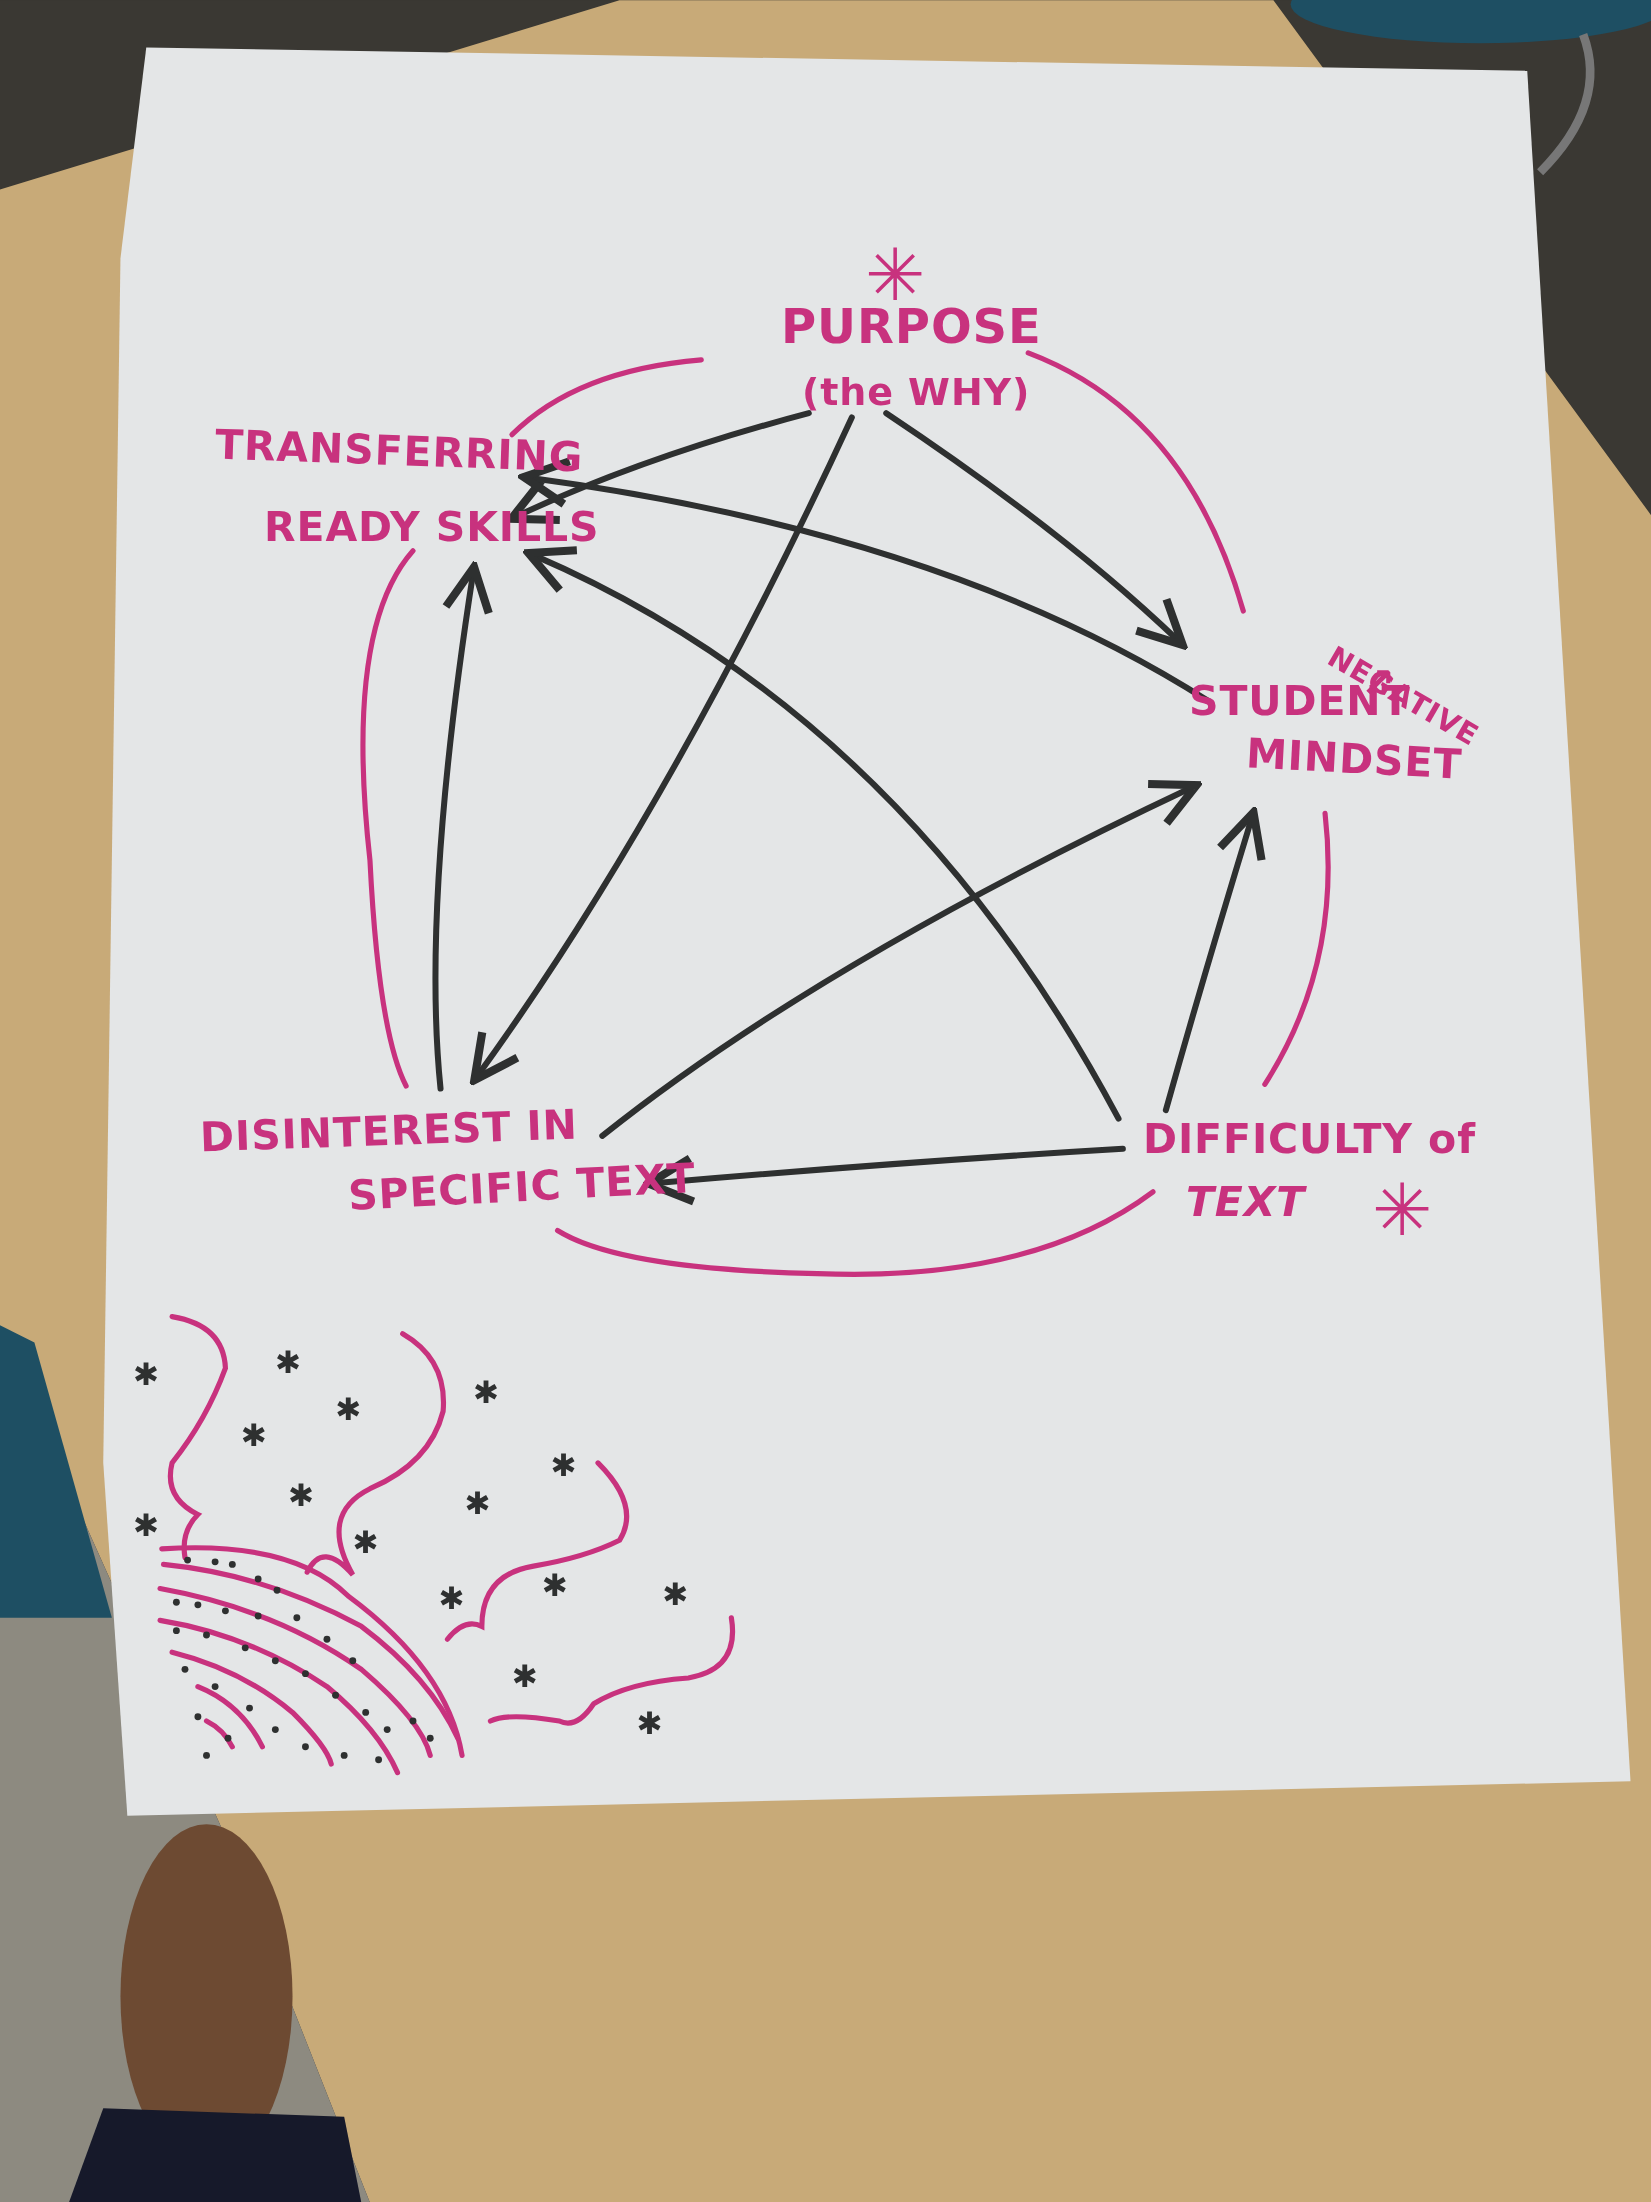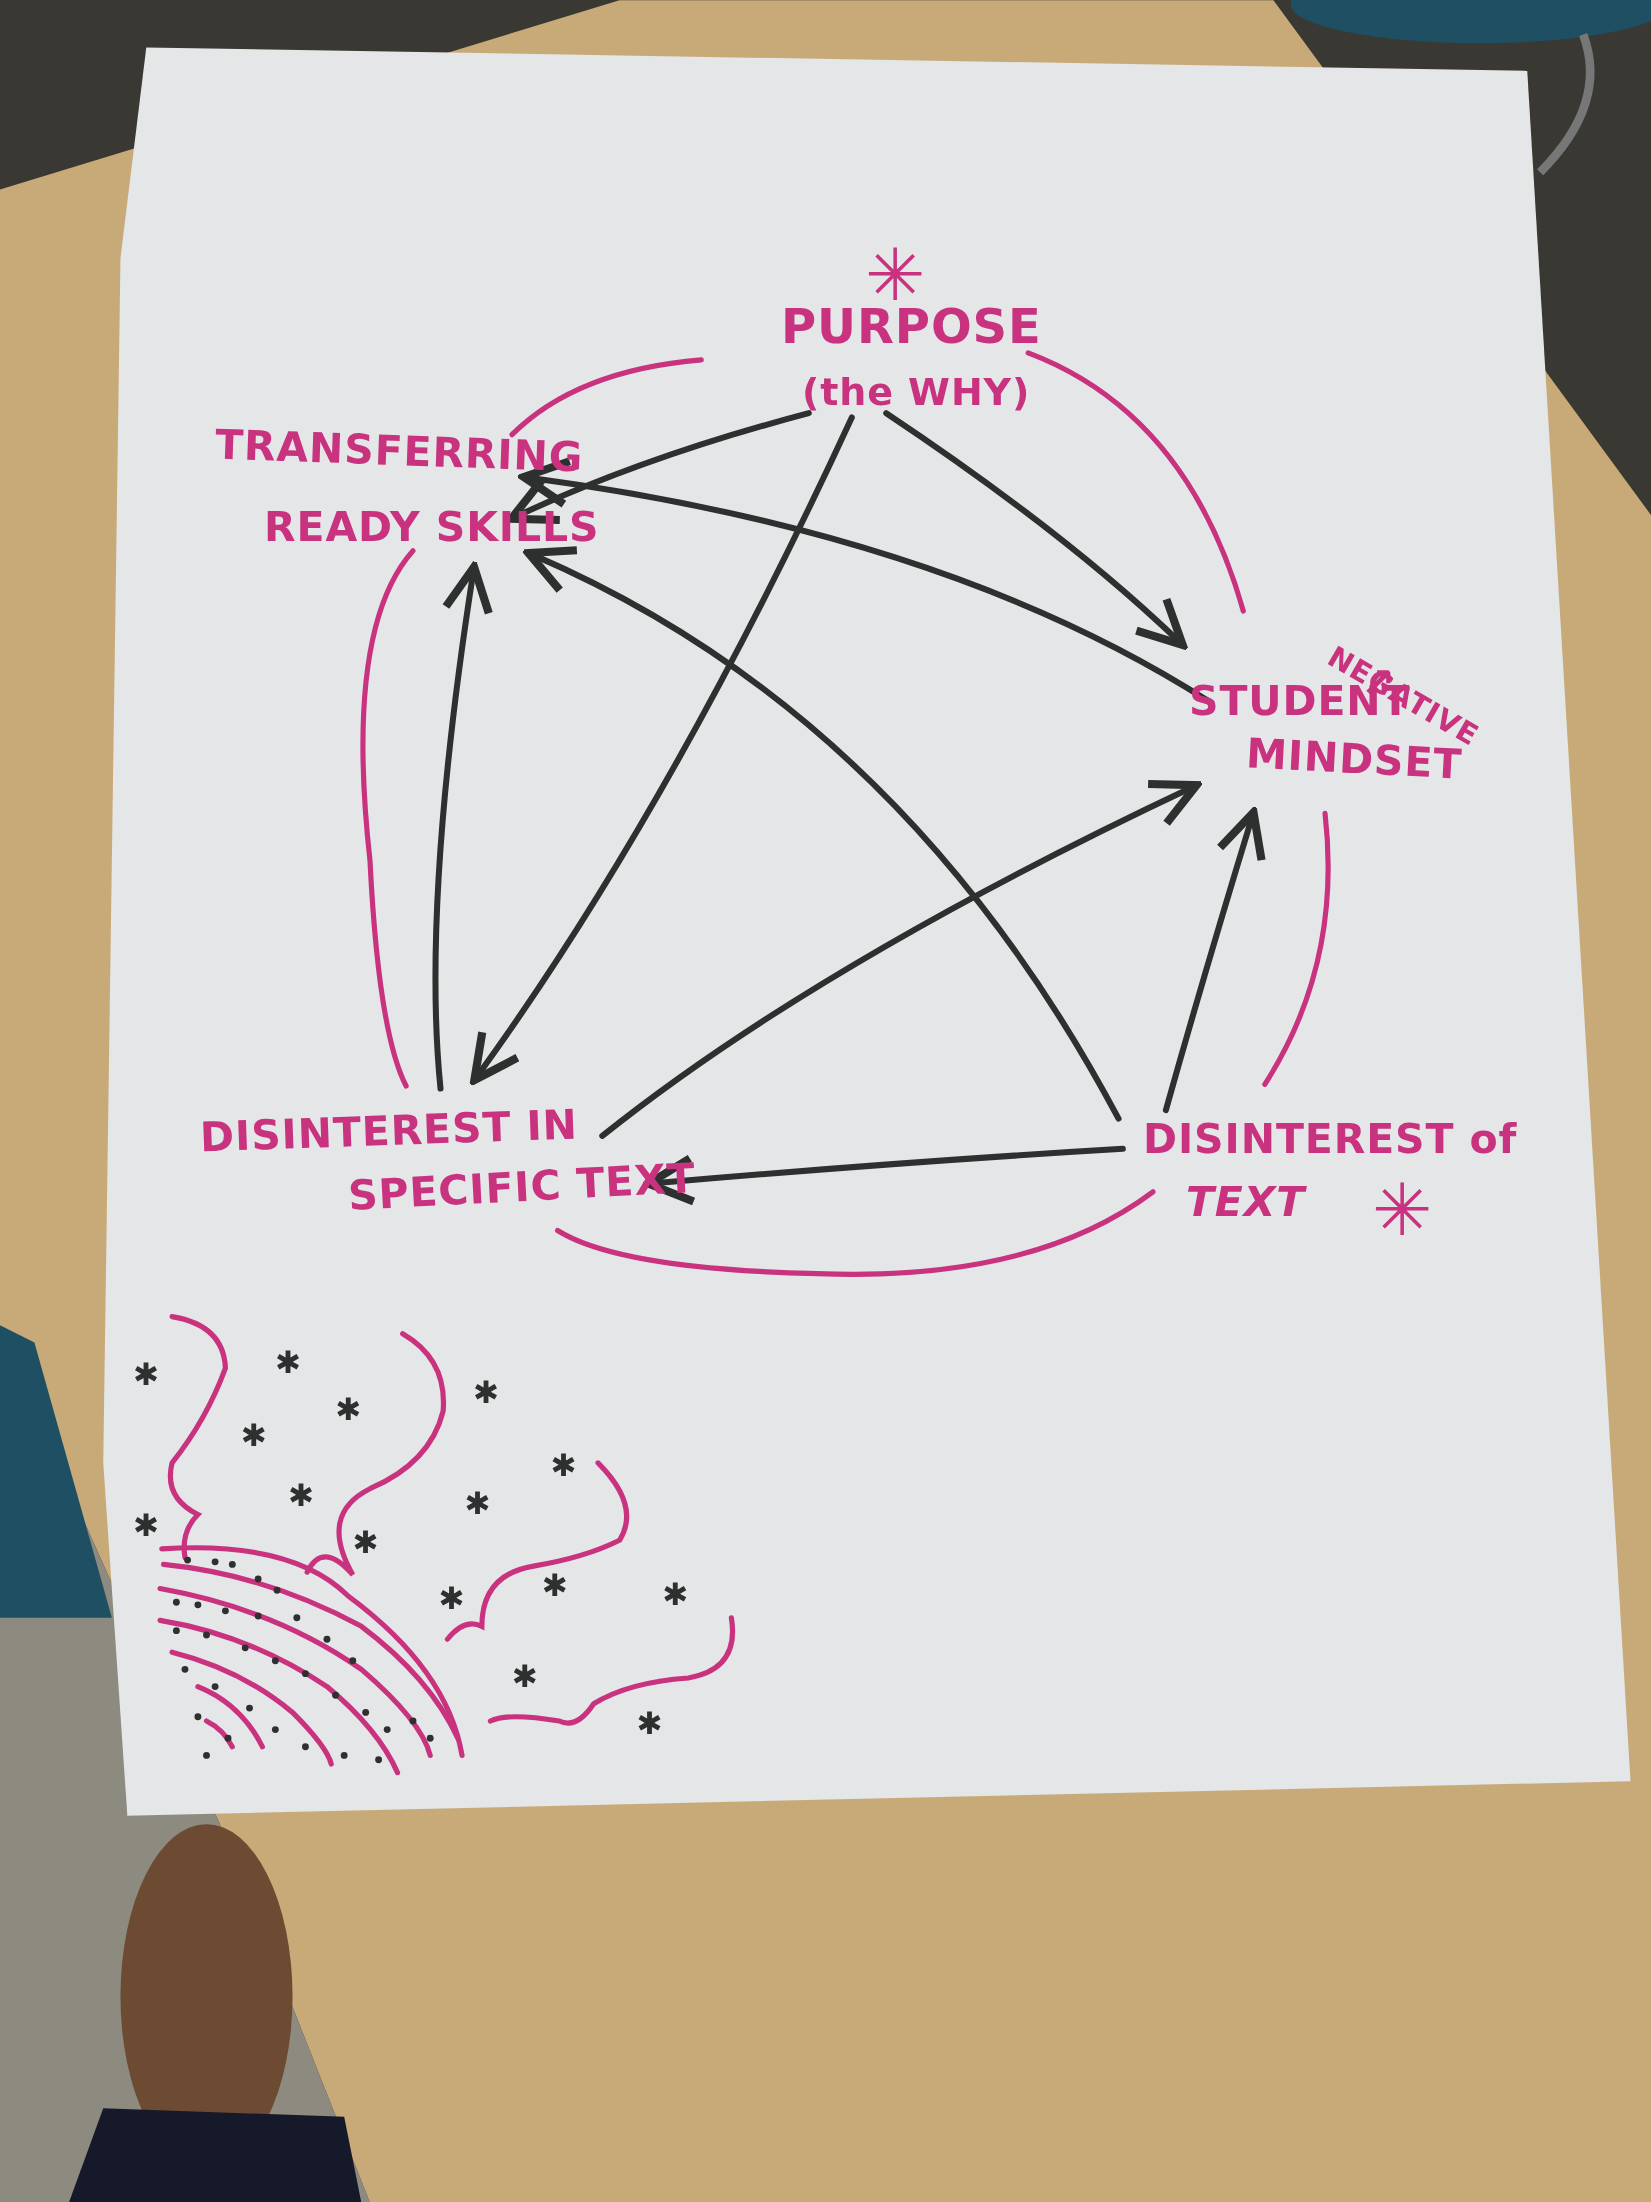--- a/index.html
+++ b/index.html
@@ -147,17 +147,17 @@
 <div class="label node-text" style="left:264px; top:486px;margin-top:20px;">READY SKILLS</div>
 
 <div class="label node-text" style="left:1189px; top:664px;margin-top:16px;">STUDENT</div>
 <div class="label node-text" style="left:1246px; top:738px; transform:rotate(3deg);">MINDSET</div>
 <div class="label node-text" style="left:1361px; top:662px;">↗</div>
 <div class="label note" style="left:1338px; top:641px; transform:rotate(30deg); transform-origin:left top;">NEGATIVE</div>
 
 <div class="label node-text" style="left:200px; top:1110px; transform:rotate(-2deg);">DISINTEREST IN</div>
 <div class="label node-text" style="left:348px; top:1166px; transform:rotate(-3deg);">SPECIFIC TEXT</div>
 
-<div class="label node-text" style="left:1143px; top:1118px;">DISINTEREST of</div>
+<div class="label node-text" style="left:1143px; top:1118px;">DIFFICULTY of</div>
 <div class="label node-text" style="left:1186px; top:1181px;font-style:italic;">TEXT</div>
 <span class="star" style="left:1372px; top:1174px;">✳</span>
 </div>
 
 
 </body></html>

